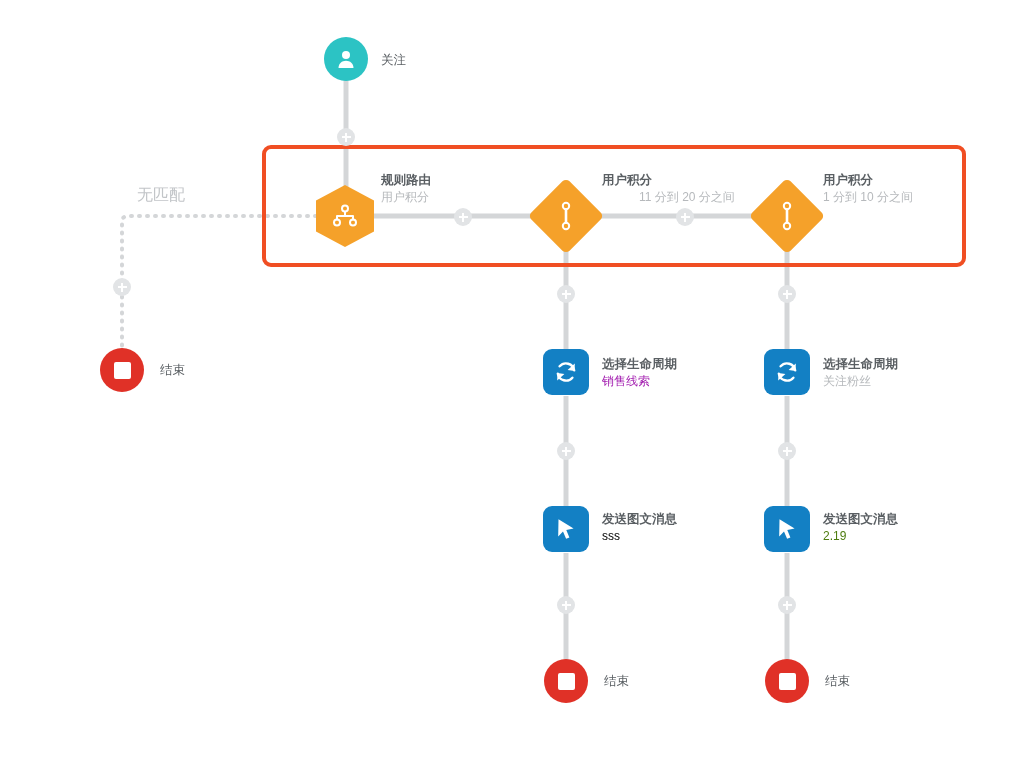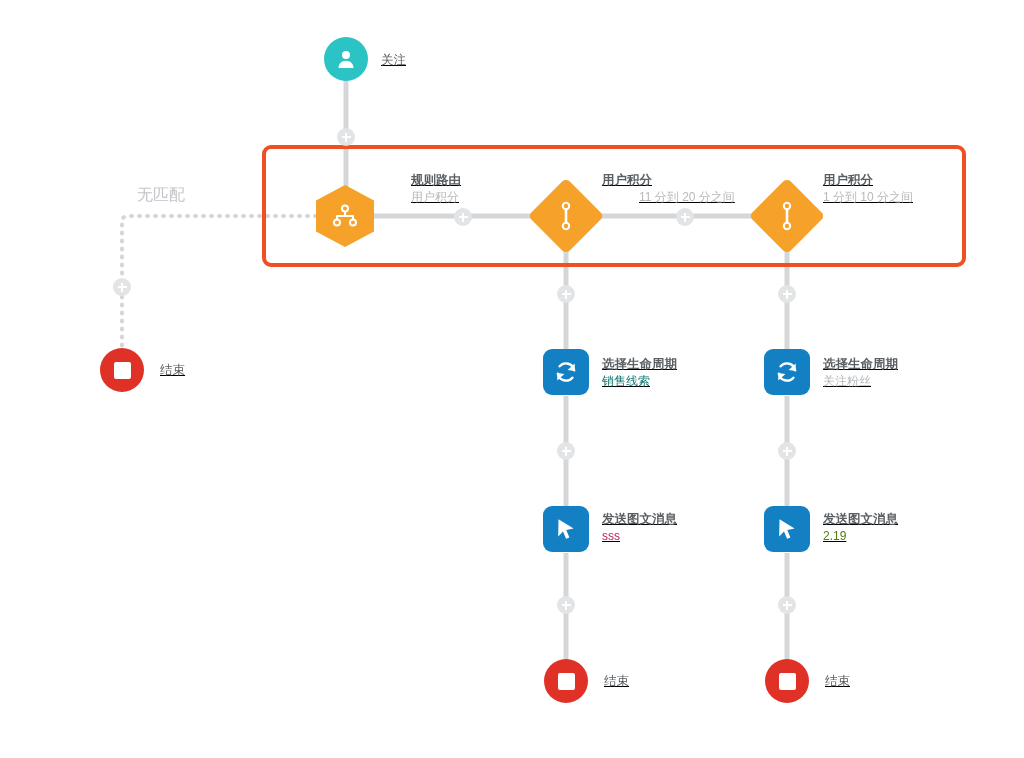--- a/index.html
+++ b/index.html
@@ -73,21 +73,20 @@
     display: flex; align-items: center; justify-content: center;
   }
 
   .glyph { display: flex; align-items: center; justify-content: center; line-height: 0; }
 
   
   .node-label {
     position: absolute;
     white-space: nowrap;
     pointer-events: none;
-    text-decoration: underline;
   }
   .label-title {
     font-size: 12.5px;
     font-weight: bold;
     color: #5a5f63;
     line-height: 17px;
   }
   .label-sub {
     font-size: 12px;
     color: #b6b9bc;
@@ -187,21 +186,21 @@
           <span class="glyph">
             <svg width="26" height="24" viewBox="0 0 26 24">
               <circle cx="13" cy="4.5" r="3" fill="none" stroke="#ffffff" stroke-width="2"></circle>
               <circle cx="5" cy="18.5" r="3" fill="none" stroke="#ffffff" stroke-width="2"></circle>
               <circle cx="21" cy="18.5" r="3" fill="none" stroke="#ffffff" stroke-width="2"></circle>
               <path d="M13 8 L13 12 M5 15.5 L5 12 L21 12 L21 15.5" fill="none" stroke="#ffffff" stroke-width="2" stroke-linecap="round" stroke-linejoin="round"></path>
             </svg>
           </span>
         </div>
       </div>
-      <div class="node-label" style="left: 381px; top: 172px; margin-left: 30px;">
+      <div class="node-label" style="left: 381px; top: 172px;">
         <div class="label-title" style="color: rgb(90, 95, 99);">规则路由</div>
         <div class="label-sub" style="color: rgb(182, 185, 188);">用户积分</div>
       </div>
       <div class="node" style="left: 539px; top: 189px;">
         <div class="shape-diamond" style="background: rgb(245, 161, 42);">
           <span class="glyph">
             <svg width="14" height="30" viewBox="0 0 14 30">
               <circle cx="7" cy="5" r="3.2" fill="none" stroke="#ffffff" stroke-width="2"></circle>
               <circle cx="7" cy="25" r="3.2" fill="none" stroke="#ffffff" stroke-width="2"></circle>
               <line x1="7" y1="8.5" x2="7" y2="21.5" stroke="#ffffff" stroke-width="2.6" stroke-linecap="round"></line>
@@ -235,21 +234,21 @@
               <path d="M21.2 11.4a8.4 8.4 0 0 0-14.6-4.1" fill="none" stroke="#ffffff" stroke-width="2.4" stroke-linecap="round"></path>
               <path d="M4.8 14.6a8.4 8.4 0 0 0 14.6 4.1" fill="none" stroke="#ffffff" stroke-width="2.4" stroke-linecap="round"></path>
               <path d="M21.8 4.6 L21.6 11.9 L14.6 11.0 Z" fill="#ffffff"></path>
               <path d="M4.2 21.4 L4.4 14.1 L11.4 15.0 Z" fill="#ffffff"></path>
             </svg>
           </span>
         </div>
       </div>
       <div class="node-label" style="left: 602px; top: 356px;">
         <div class="label-title" style="color: rgb(90, 95, 99);">选择生命周期</div>
-        <div class="label-sub" style="color: #0f766e;">销售线索</div>
+        <div class="label-sub" style="color: #a21caf;">销售线索</div>
       </div>
       <div class="node" style="left: 764px; top: 349px;">
         <div class="shape-square" style="background: rgb(19, 128, 196);">
           <span class="glyph">
             <svg width="26" height="26" viewBox="0 0 26 26">
               <path d="M21.2 11.4a8.4 8.4 0 0 0-14.6-4.1" fill="none" stroke="#ffffff" stroke-width="2.4" stroke-linecap="round"></path>
               <path d="M4.8 14.6a8.4 8.4 0 0 0 14.6 4.1" fill="none" stroke="#ffffff" stroke-width="2.4" stroke-linecap="round"></path>
               <path d="M21.8 4.6 L21.6 11.9 L14.6 11.0 Z" fill="#ffffff"></path>
               <path d="M4.2 21.4 L4.4 14.1 L11.4 15.0 Z" fill="#ffffff"></path>
             </svg>
@@ -264,21 +263,21 @@
         <div class="shape-square" style="background: rgb(19, 128, 196);">
           <span class="glyph">
             <svg width="26" height="26" viewBox="0 0 26 26">
               <path d="M5.5 3.2 L20.6 12.4 L13.3 13.9 L16.4 21.4 L13.1 22.8 L10.0 15.4 L5.2 20.5 Z" fill="#ffffff"></path>
             </svg>
           </span>
         </div>
       </div>
       <div class="node-label" style="left: 602px; top: 511px;">
         <div class="label-title" style="color: rgb(90, 95, 99);">发送图文消息</div>
-        <div class="label-sub" style="color: #be185d;">sss</div>
+        <div class="label-sub" style="color: #000000;">sss</div>
       </div>
       <div class="node" style="left: 764px; top: 506px;">
         <div class="shape-square" style="background: rgb(19, 128, 196);">
           <span class="glyph">
             <svg width="26" height="26" viewBox="0 0 26 26">
               <path d="M5.5 3.2 L20.6 12.4 L13.3 13.9 L16.4 21.4 L13.1 22.8 L10.0 15.4 L5.2 20.5 Z" fill="#ffffff"></path>
             </svg>
           </span>
         </div>
       </div>

